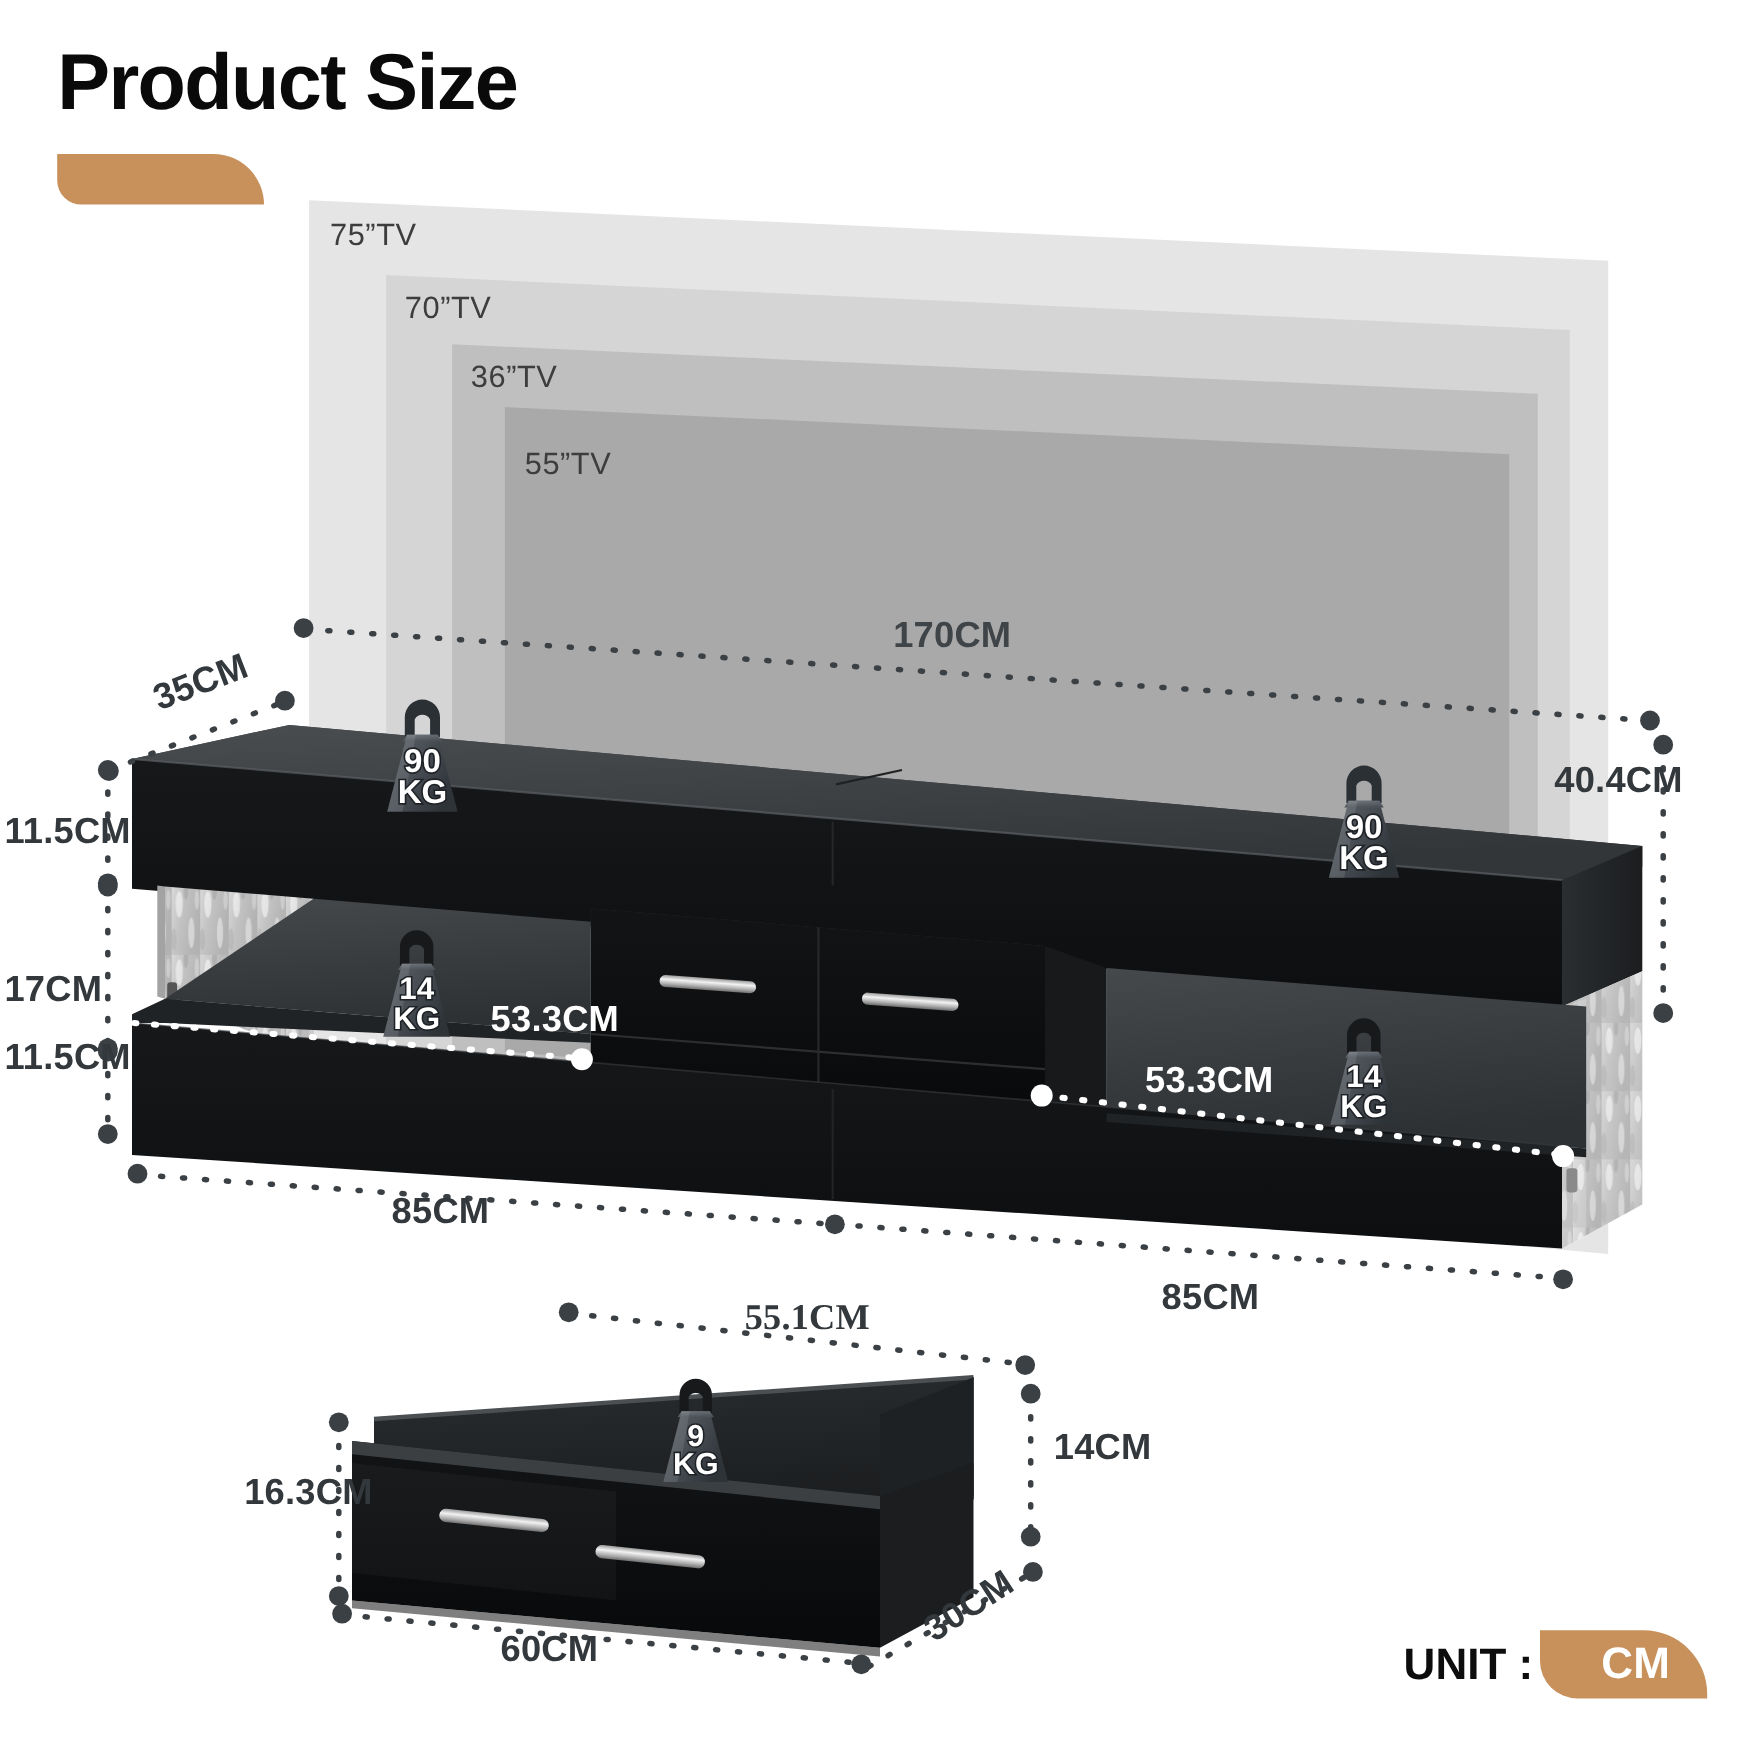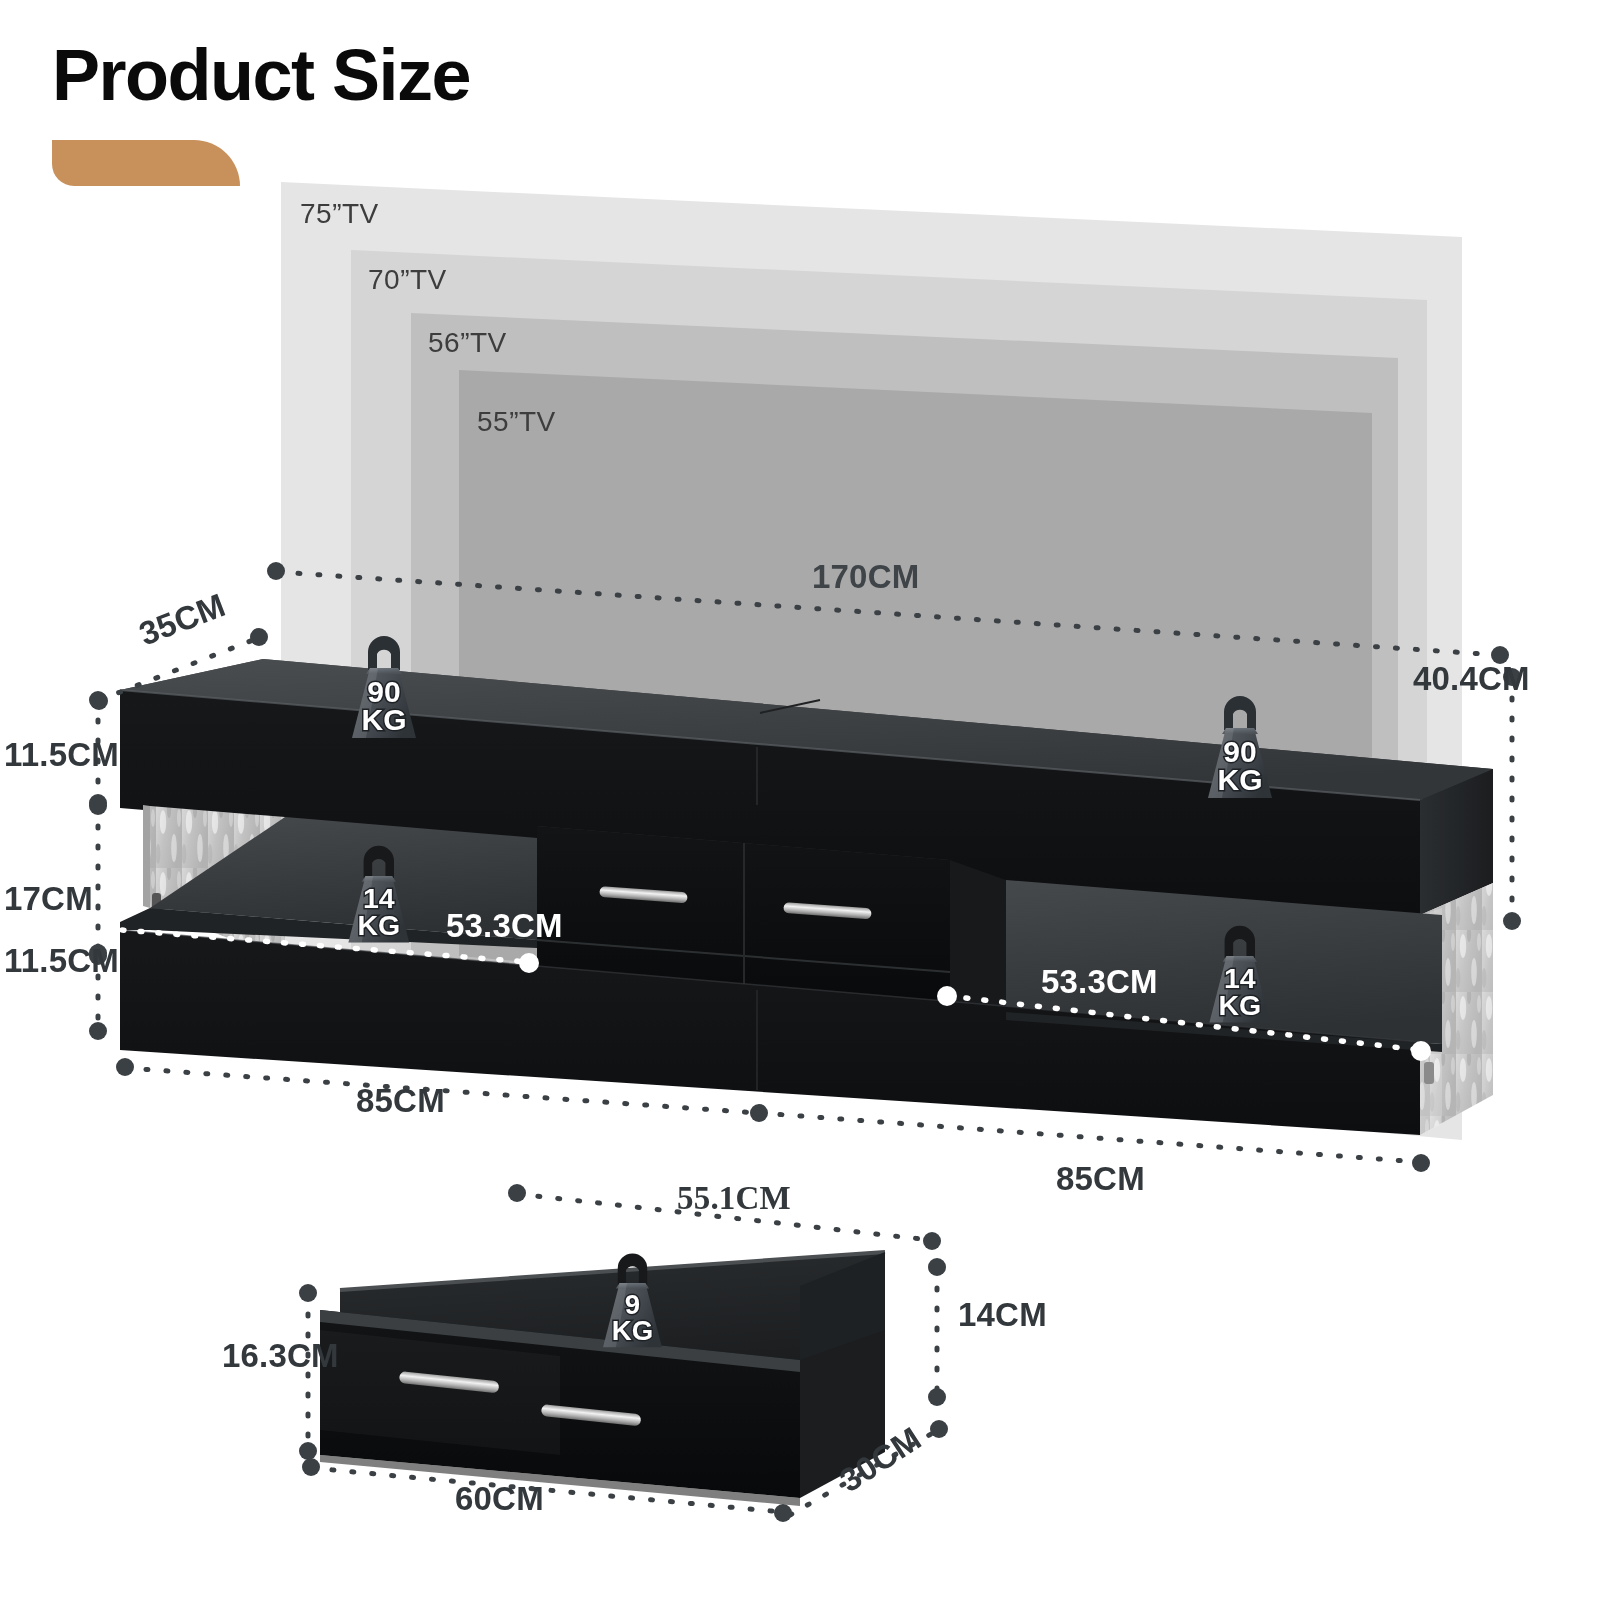--- a/index.html
+++ b/index.html
@@ -106,21 +106,21 @@
 
     <polygon points="351,250 1427,300 1427,1100 351,1005" fill="#d5d5d5"></polygon>
 
     <polygon points="411,313 1398,358 1398,1065 411,978" fill="#bfbfbf"></polygon>
 
     <polygon points="459,370 1372,413 1372,1036 459,956" fill="#a9a9a9"></polygon>
   </svg>
 
   <div class="tv-label" style="left:300px; top:198px;">75”TV</div>
   <div class="tv-label" style="left:368px; top:264px;">70”TV</div>
-  <div class="tv-label" style="left:428px; top:327px;">56”TV</div>
+  <div class="tv-label" style="left:428px; top:327px;">36”TV</div>
   <div class="tv-label" style="left:477px; top:386px;margin-top:20px;">55”TV</div>
 
   <svg id="art" width="1600" height="1600">
     <defs>
       <linearGradient id="topFace" x1="0" y1="0" x2="0.3" y2="1">
         <stop offset="0%" stop-color="#4a4d50"></stop>
         <stop offset="100%" stop-color="#333639"></stop>
       </linearGradient>
       <linearGradient id="frontFace" x1="0" y1="0" x2="0" y2="1">
         <stop offset="0%" stop-color="#16181a"></stop>
@@ -361,21 +361,21 @@
       <text x="44" y="72" font-family="Liberation Sans, sans-serif" font-size="30" font-weight="800" fill="#ffffff" text-anchor="middle" stroke="#1e2226" stroke-width="3" paint-order="stroke">9</text>
       <text x="44" y="100" font-family="Liberation Sans, sans-serif" font-size="30" font-weight="800" fill="#ffffff" text-anchor="middle" stroke="#1e2226" stroke-width="3" paint-order="stroke">KG</text>
     </g>
 
   </svg>
 
   <div class="dim" style="left:812px; top:558px; color:#3f4448;">170CM</div>
 
   <div class="dim" style="left:134px; top:618px; transform:rotate(-21deg); transform-origin:left top;">35CM</div>
 
-  <div class="dim" style="left:1413px; top:660px;text-align:right;">40.4CM</div>
+  <div class="dim" style="left:1413px; top:690px;text-align:right;">40.4CM</div>
 
   <div class="dim" style="left:4px; top:736px;">11.5CM</div>
 
   <div class="dim" style="left:4px; top:852px;margin-top:28px;">17CM</div>
 
   <div class="dim" style="left:4px; top:942px;">11.5CM</div>
 
   <div class="dim white" style="left:415px; top:907px;">53.3CM</div>
 
   <div class="dim white" style="left:1010px; top:963px;">53.3CM</div>
@@ -387,14 +387,18 @@
   <div class="dim" style="left:677px; top:1180px;font-family:Liberation Serif, serif;">55.1CM</div>
 
   <div class="dim" style="left:958px; top:1296px;text-align:center;">14CM</div>
 
   <div class="dim" style="left:178px; top:1337px;margin-left:44px;">16.3CM</div>
 
   <div class="dim" style="left:455px; top:1480px;">60CM</div>
 
   <div class="dim" style="left:833px; top:1468px; transform:rotate(-33deg); transform-origin:left top;">30CM</div>
 
+  <div class="unit-wrap">
+    <span class="unit-label">UNIT :</span>
+    <span class="unit-pill">CM</span>
+  </div>
 
 </div>
 
 </body></html>

